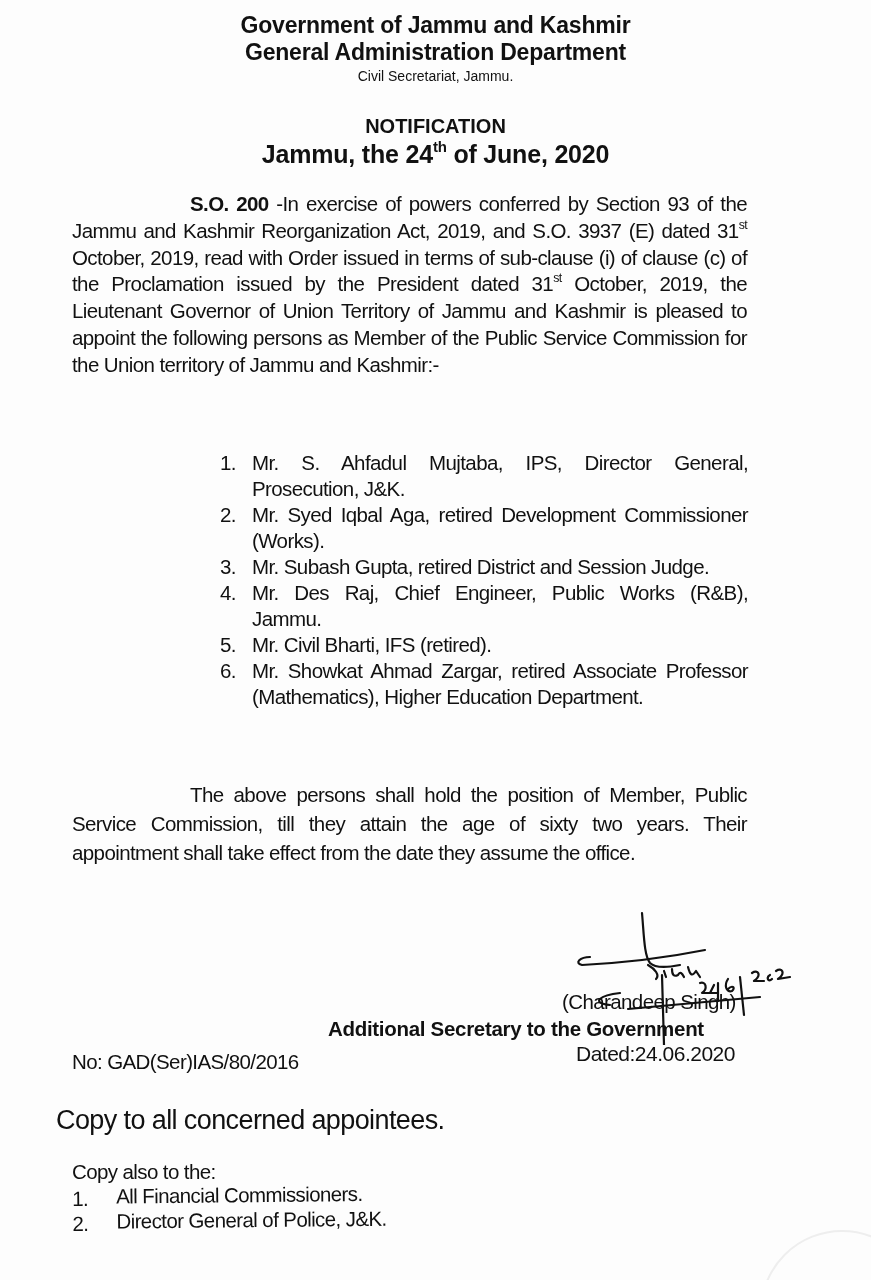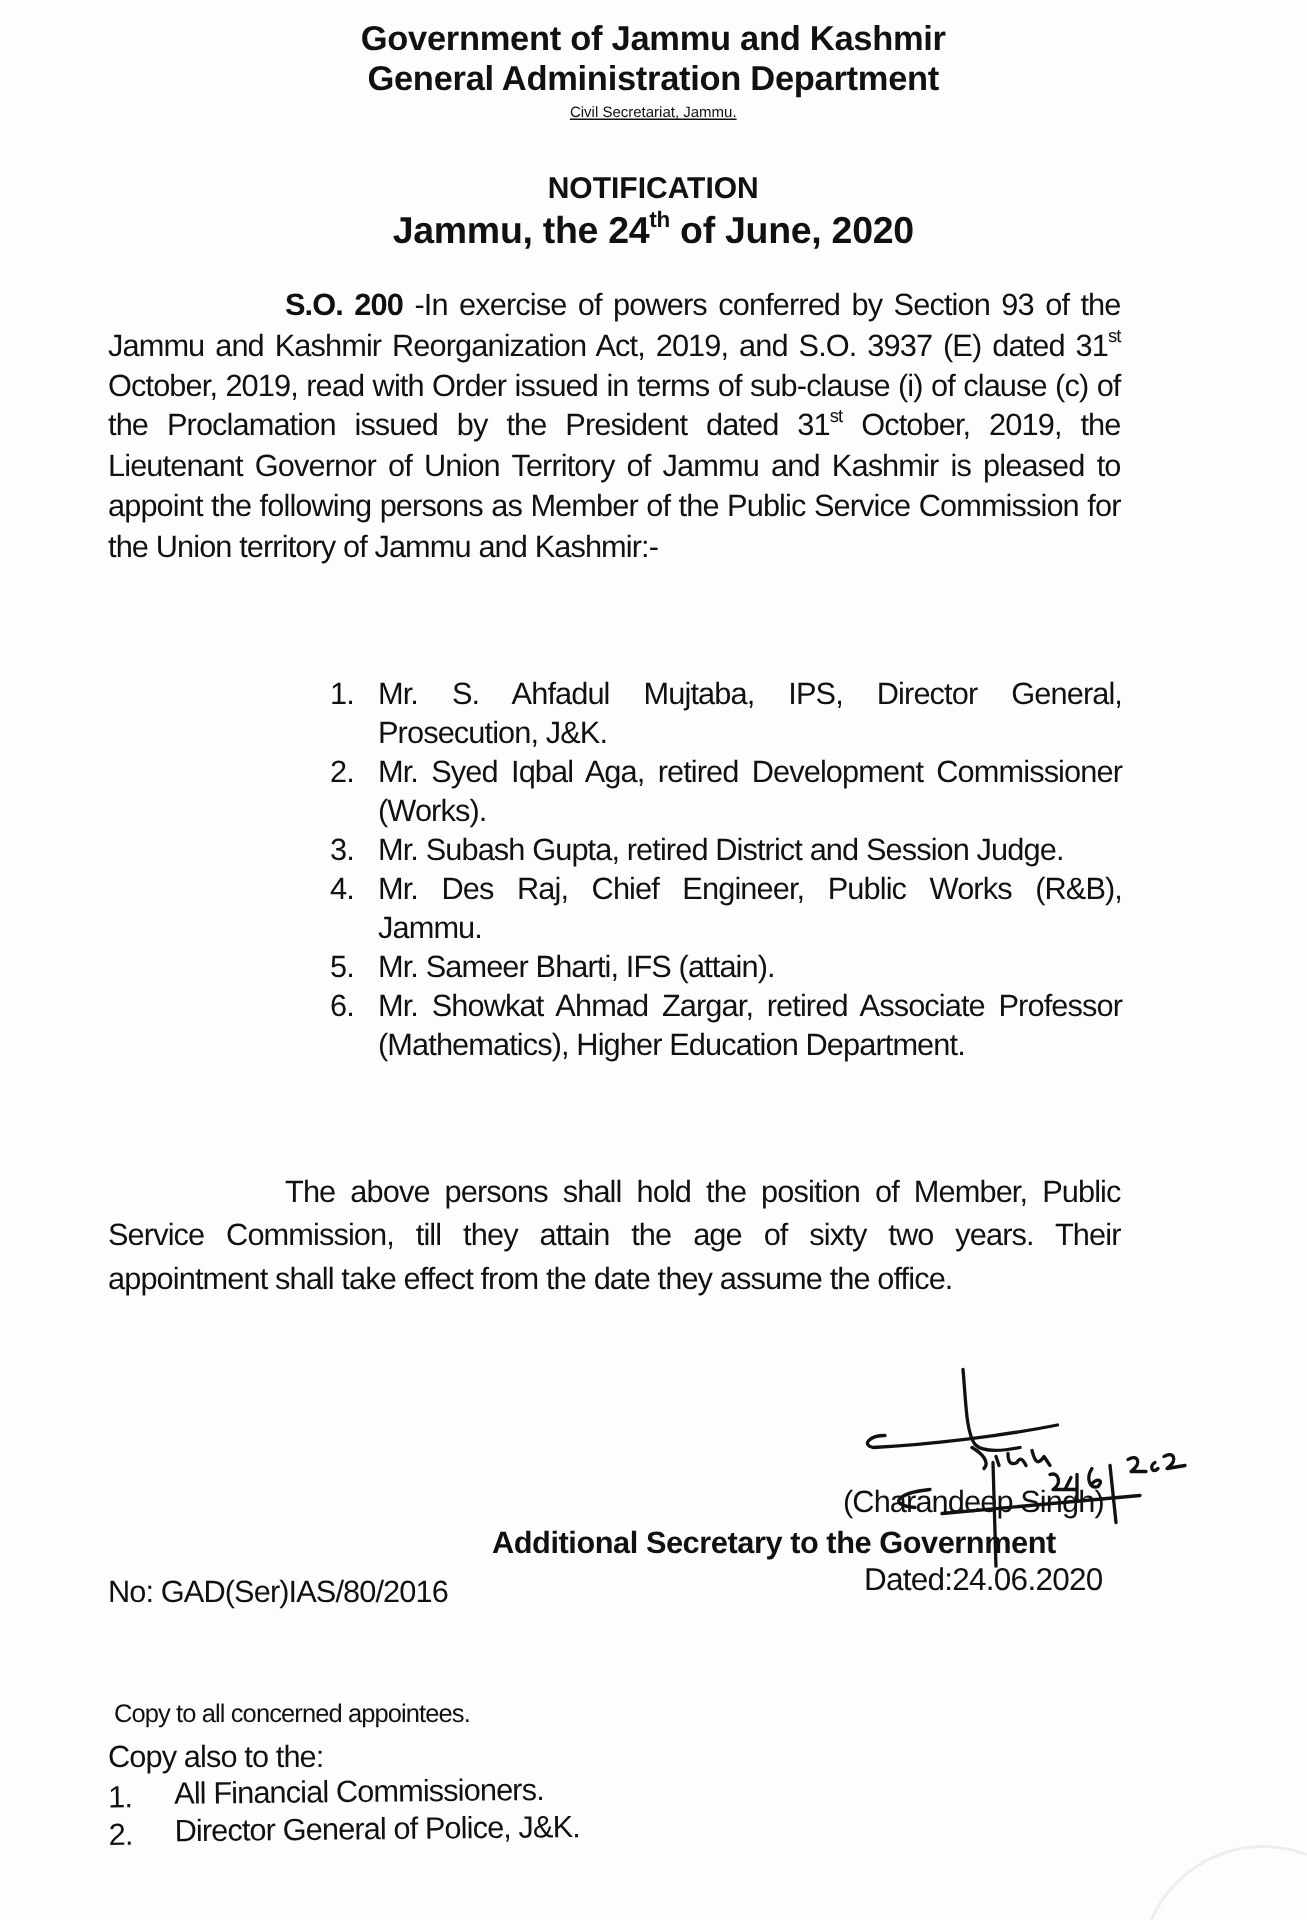--- a/index.html
+++ b/index.html
@@ -7,21 +7,21 @@
     width: 871px; height: 1280px; overflow: hidden;
     background: #fdfdfd;
     position: relative;
     font-family: "Liberation Sans", sans-serif;
     color: #111;
   }
   .page { position: absolute; left: 0; top: 0; width: 806px; height: 1280px; }
   .hdr { position: absolute; left: 0; width: 871px; text-align: center; }
   .h1 { top: 12px; font-weight: bold; font-size: 23px; line-height: 27px; letter-spacing: -0.2px; }
   .h2 { top: 39px; font-weight: bold; font-size: 23px; line-height: 27px; letter-spacing: -0.2px; }
-  .h3 { top: 68px; font-size: 10px; line-height: 16px; text-decoration: underline; }
+  .h3 { top: 68px; font-size: 14px; line-height: 16px; }
   .h4 { top: 114px; font-weight: bold; font-size: 20px; line-height: 24px; left: 0; }
   .h5 { top: 141px; font-weight: bold; font-size: 25px; line-height: 26px; letter-spacing: -0.2px; }
   sup { font-size: 60%; line-height: 0; position: relative; top: -0.1em; vertical-align: super; }
 
   .para {
     position: absolute; left: 72px; width: 675px;
     font-size: 20.5px; line-height: 26.8px;
     text-align: justify; letter-spacing: -0.6px;
   }
   .p1 { top: 191px; text-indent: 118px; }
@@ -33,21 +33,21 @@
     position: relative; padding-left: 32px;
     font-size: 20.5px; line-height: 26px; text-align: justify; letter-spacing: -0.6px;
   }
   .list li .num { position: absolute; left: 0; top: 0; }
 
   .order { position: absolute; left: 198px; top: 912px; font-size: 20.5px; letter-spacing: -0.6px; }
   .name { position: absolute; left: 562px; top: 990px; font-size: 20.5px; letter-spacing: -0.6px; }
   .desig { position: absolute; left: 328px; top: 1017px; font-weight: bold; font-size: 20.5px; letter-spacing: -0.3px; }
   .dated { position: absolute; left: 576px; top: 1042px; font-size: 21px; letter-spacing: -0.5px; }
   .refno { position: absolute; left: 72px; top: 1050px; font-size: 20.5px; letter-spacing: -0.6px; }
-  .copy1 { position: absolute; left: 76px; top: 1105px; font-size: 17px; letter-spacing: -0.6px; margin-top: 28px; }
+  .copy1 { position: absolute; left: 56px; top: 1105px; font-size: 27px; letter-spacing: -0.6px; }
   .copy2 { position: absolute; left: 72px; top: 1160px; font-size: 20.5px; letter-spacing: -0.6px; }
   .clist { position: absolute; left: 72px; top: 1184px; margin: 0; padding: 0; list-style: none; transform: rotate(-0.6deg); transform-origin: left top; }
   .clist li { position: relative; padding-left: 44px; font-size: 20.5px; line-height: 25px; letter-spacing: -0.6px; }
   .clist li .num { position: absolute; left: 0; top: 2px; }
 
   .sig { position: absolute; left: 560px; top: 905px; width: 250px; height: 140px; pointer-events: none; }
   .arc { position: absolute; left: 760px; top: 1230px; width: 160px; height: 160px; border-radius: 50%; border: 2px solid #eeeeee; }
 </style>
 </head>
 <body>
@@ -60,21 +60,21 @@
   <div class="hdr h4">NOTIFICATION</div>
   <div class="hdr h5"><span>Jammu, the 24</span><sup>th</sup><span> of June, 2020</span></div>
 
   <div class="para p1"><b>S.O. 200</b><span> -In exercise of powers conferred by Section 93 of the Jammu and Kashmir Reorganization Act, 2019, and S.O. 3937 (E) dated 31</span><sup>st</sup><span> October, 2019, read with Order issued in terms of sub-clause (i) of clause (c) of the Proclamation issued by the President dated 31</span><sup>st</sup><span> October, 2019, the Lieutenant Governor of Union Territory of Jammu and Kashmir is pleased to appoint the following persons as Member of the Public Service Commission for the Union territory of Jammu and Kashmir:-</span></div>
 
   <ol class="list">
     <li><span class="num">1.</span><span>Mr. S. Ahfadul Mujtaba, IPS, Director General, Prosecution, J&amp;K.</span></li>
     <li><span class="num">2.</span><span>Mr. Syed Iqbal Aga, retired Development Commissioner (Works).</span></li>
     <li><span class="num">3.</span><span>Mr. Subash Gupta, retired District and Session Judge.</span></li>
     <li><span class="num">4.</span><span>Mr. Des Raj, Chief Engineer, Public Works (R&amp;B), Jammu.</span></li>
-    <li><span class="num">5.</span><span>Mr. Sameer Bharti, IFS (attain).</span></li>
+    <li><span class="num">5.</span><span>Mr. Civil Bharti, IFS (retired).</span></li>
     <li><span class="num">6.</span><span>Mr. Showkat Ahmad Zargar, retired Associate Professor (Mathematics), Higher Education Department.</span></li>
   </ol>
 
   <div class="para p2">The above persons shall hold the position of Member, Public Service Commission, till they attain the age of sixty two years. Their appointment shall take effect from the date they assume the office.</div>
 
 
   <svg class="sig" viewBox="0 0 250 140" fill="none" stroke="#111" stroke-width="2.2" stroke-linecap="round" stroke-linejoin="round">
     <path d="M82 8 C84 30 84 50 90 58 C96 64 110 62 120 60"></path>
     <path d="M30 52 C20 52 14 58 22 60 C60 58 110 52 145 45"></path>
     <path d="M88 60 C 95 64 100 70 96 74 M104 66 L106 72 M112 64 C112 70 114 72 118 70 C120 66 122 68 124 72 M128 62 C130 70 132 72 136 66 L140 72"></path>

